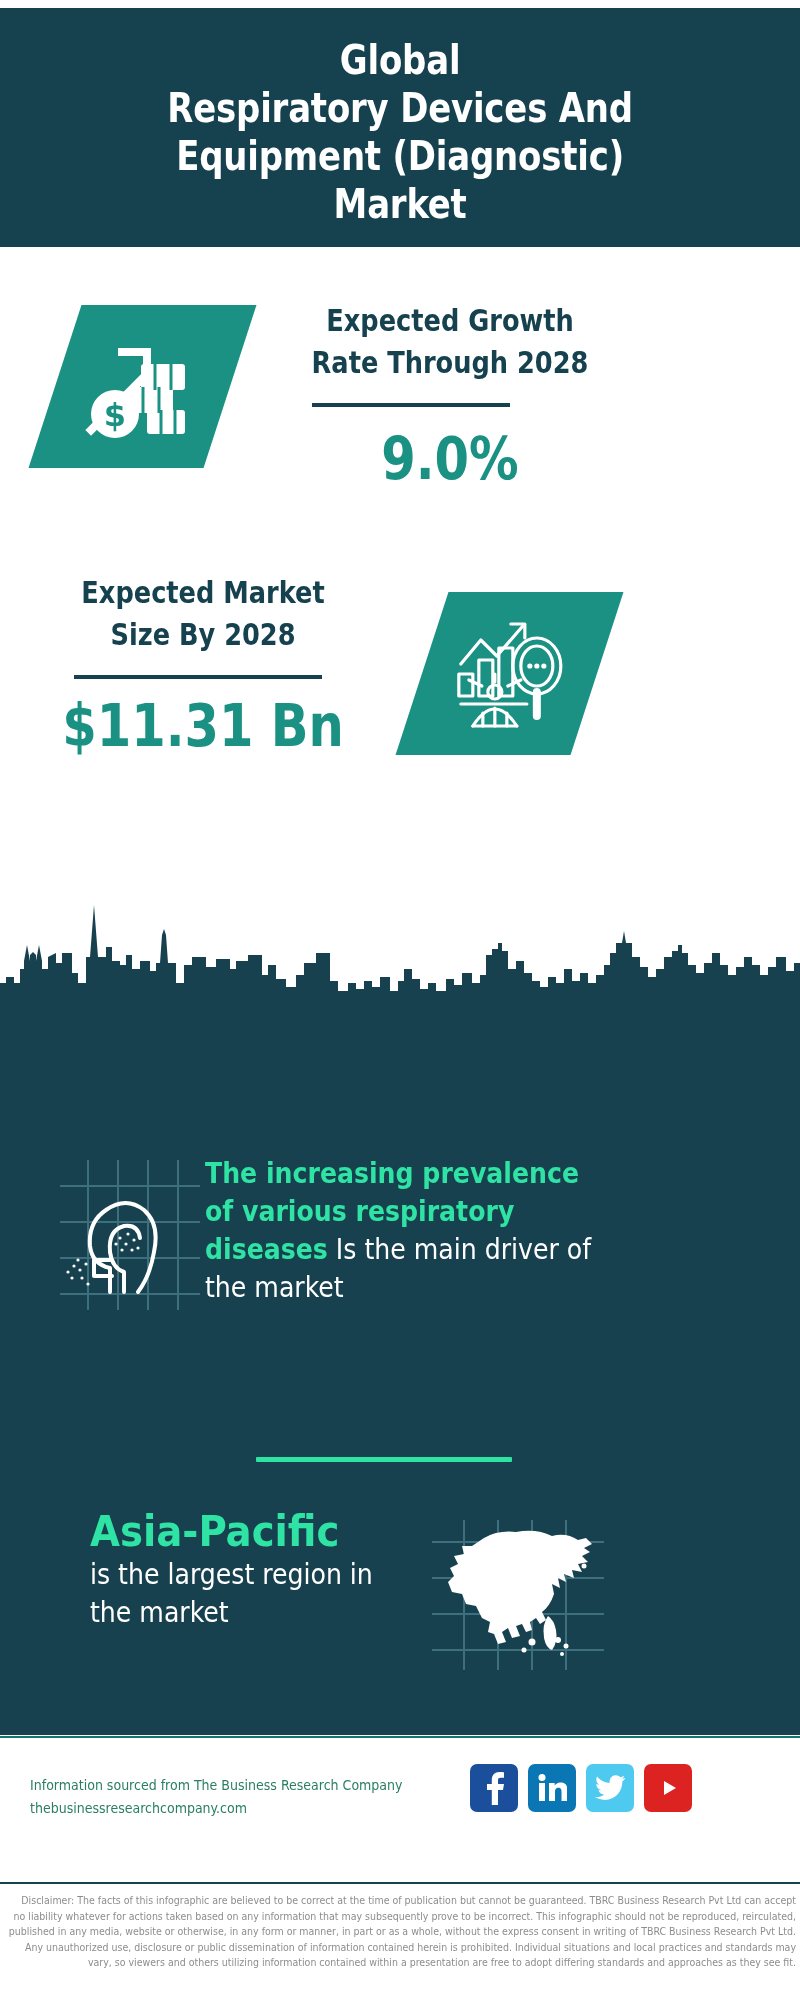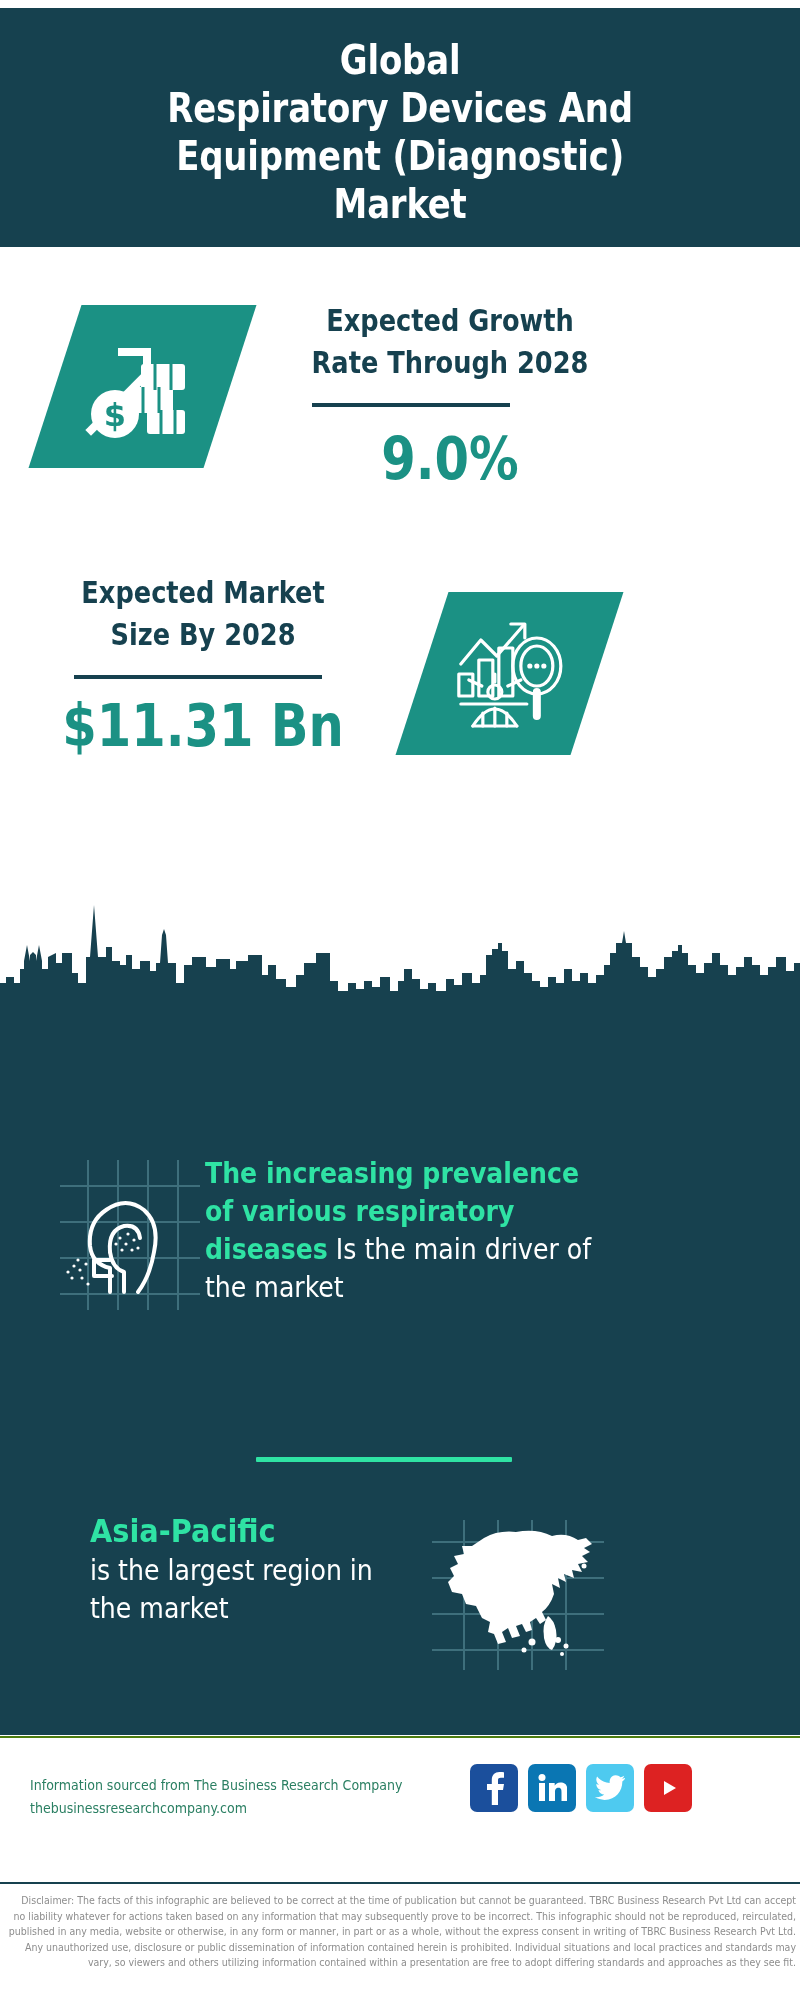--- a/index.html
+++ b/index.html
@@ -92,21 +92,21 @@
   .mint-rule {
     position:absolute;
     height:5px; background:#2fe3a4;
     border-radius:1px;
   }
 
   
   .footer {
     position:absolute; left:0; top:1736px; width:800px; height:148px;
     background:#ffffff;
-    border-top:2px solid #4d7c0f;
+    border-top:2px solid #0f766e;
     border-bottom:2px solid #16414f;
   }
   .src-text {
     position:absolute; left:30px; top:36px;
     color:#2a7f62;
     font-family:"DejaVu Sans Condensed","Liberation Sans", sans-serif;
     font-size:14px;
     line-height:23px;
     white-space:pre-line;
   }
@@ -246,21 +246,21 @@
   </div>
 
   <div class="fact" style="left:205px; top:1155px; width:400px;">
     <span class="hl">The increasing prevalence of various respiratory diseases</span>
     <span class="plain">Is the main driver of the market</span>
   </div>
 
   <div class="mint-rule" style="left:256px; top:1457px; width:256px;"></div>
 
   <div class="fact" style="left:90px; top:1512px; width:330px;">
-    <span class="hl" style="font-size:32px;">Asia-Pacific</span><br>
+    <span class="hl" style="font-size:43px;">Asia-Pacific</span><br>
     <span class="plain">is the largest region in the market</span>
   </div>
 
   <div class="grid-icon" style="left:432px; top:1520px; width:180px; height:150px;">
     <svg width="180" height="150" viewBox="0 0 180 150">
       <g stroke="#3e6f7c" stroke-width="2" fill="none">
         <line x1="32" y1="0" x2="32" y2="150"></line>
         <line x1="66" y1="0" x2="66" y2="150"></line>
         <line x1="100" y1="0" x2="100" y2="150"></line>
         <line x1="134" y1="0" x2="134" y2="150"></line>

